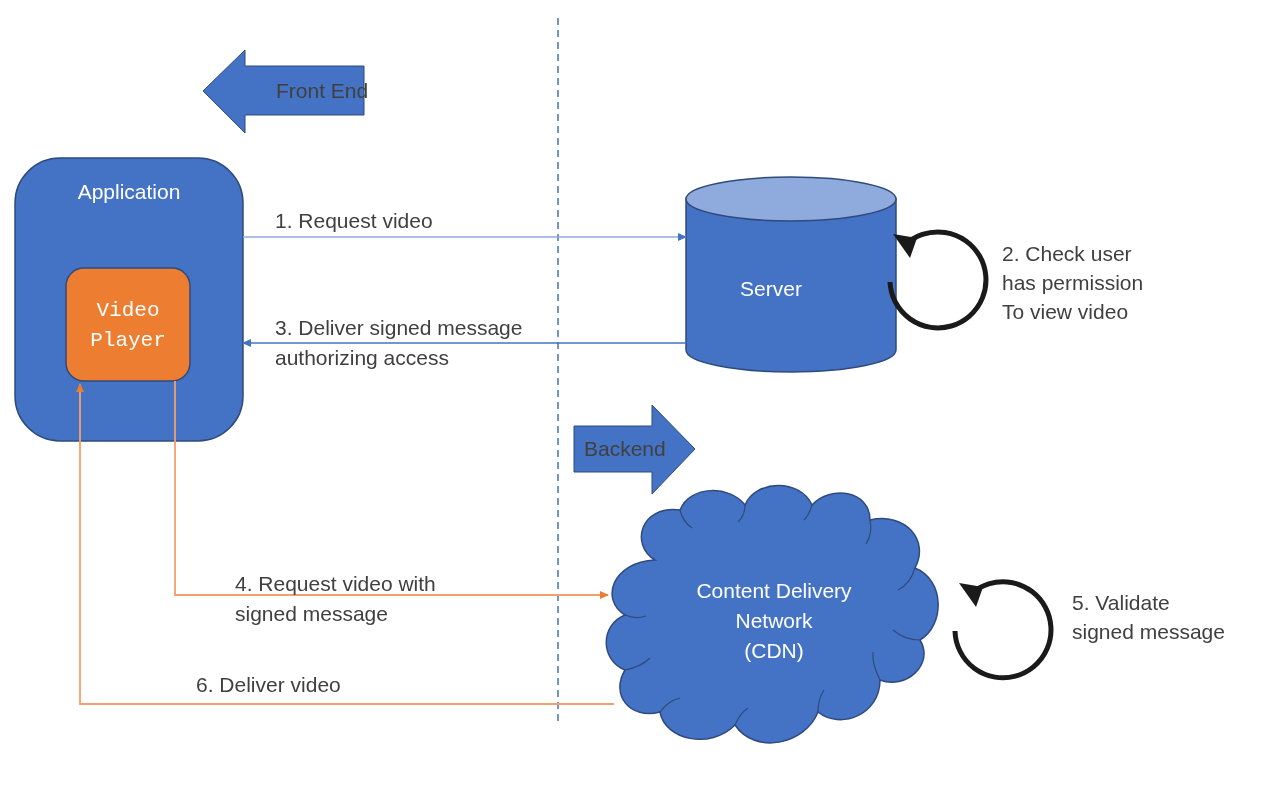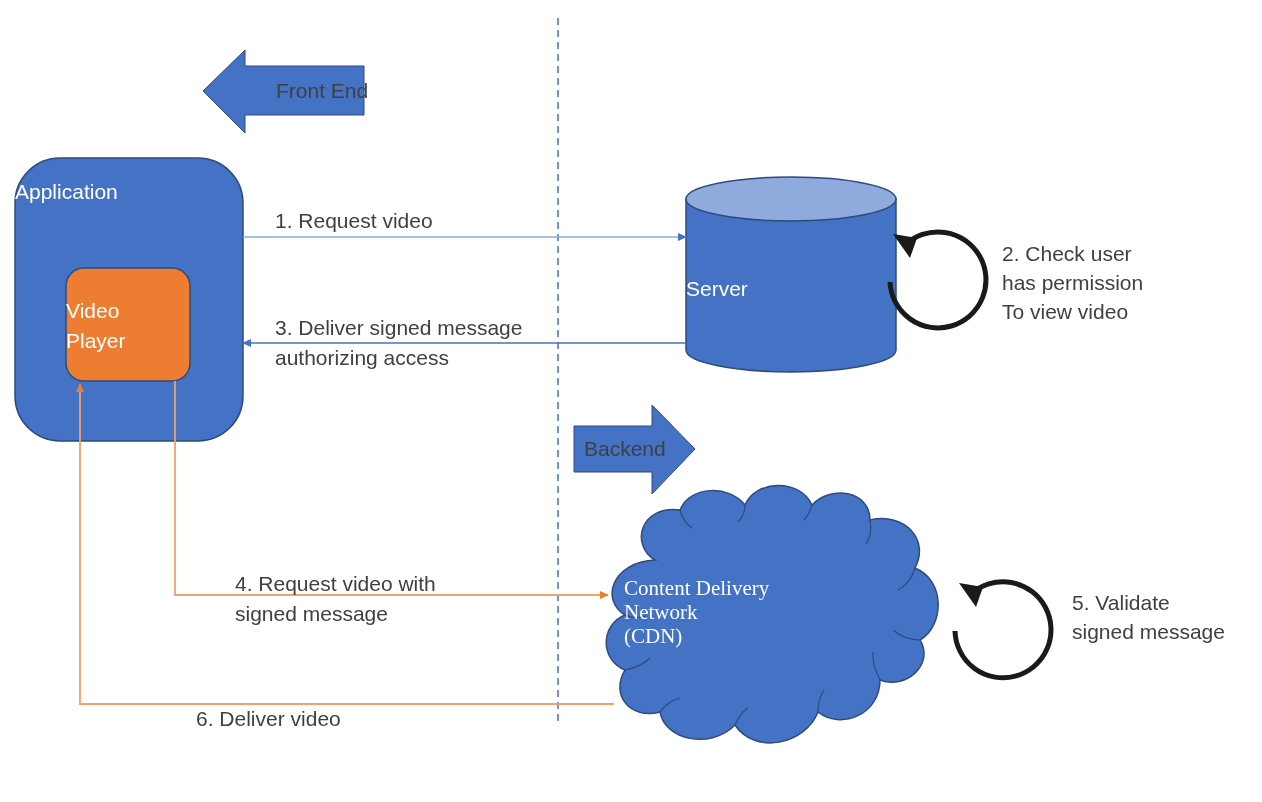--- a/index.html
+++ b/index.html
@@ -23,20 +23,21 @@
     }
     .lbl {
       position: absolute;
       font-size: 21px;
       line-height: 28px;
       color: #404040;
       white-space: nowrap;
     }
     .lbl-white {
       color: #ffffff;
+      text-align: center;
     }
     .multiline {
       white-space: pre-line;
     }
   </style>
 </head>
 <body>
 
 <svg id="diagram" viewBox="0 0 1262 802" xmlns="http://www.w3.org/2000/svg">
   <defs>
@@ -108,30 +109,30 @@
   <g>
     <path d="M971,594 A48,48 0 1 1 955,631" fill="none" stroke="#1A1A1A" stroke-width="5"></path>
     <path d="M959,583 L976,607 L983,587 Z" fill="#1A1A1A"></path>
   </g>
 </svg>
 
 <div class="lbl" style="left:276px; top:77px;">Front End</div>
 <div class="lbl" style="left:584px; top:435px;">Backend</div>
 
 <div class="lbl lbl-white" style="left:15px; top:178px; width:228px;">Application</div>
-<div class="lbl lbl-white multiline" style="left:66px; top:296px; width:124px; line-height:30px;">Video
+<div class="lbl lbl-white multiline" style="left:66px; top:296px; width:124px; line-height:30px;font-family:Liberation Mono, monospace;">Video
 Player</div>
 <div class="lbl lbl-white" style="left:686px; top:275px; width:170px;">Server</div>
-<div class="lbl lbl-white multiline" style="left:624px; top:576px; width:260px; line-height:24px;font-family:Liberation Serif, serif;">Content Delivery
+<div class="lbl lbl-white multiline" style="left:644px; top:576px; width:260px; line-height:30px;">Content Delivery
 Network
 (CDN)</div>
 
 <div class="lbl" style="left:275px; top:207px;">1. Request video</div>
 <div class="lbl multiline" style="left:1002px; top:239px; line-height:29px;">2. Check user
 has permission
 To view video</div>
 <div class="lbl multiline" style="left:275px; top:313px; line-height:30px;">3. Deliver signed message
 authorizing access</div>
 <div class="lbl multiline" style="left:235px; top:569px; line-height:30px;">4. Request video with
 signed message</div>
 <div class="lbl multiline" style="left:1072px; top:588px; line-height:29px;">5. Validate
 signed message</div>
-<div class="lbl" style="left:196px; top:705px;">6. Deliver video</div>
+<div class="lbl" style="left:196px; top:671px;">6. Deliver video</div>
 
 </body></html>

